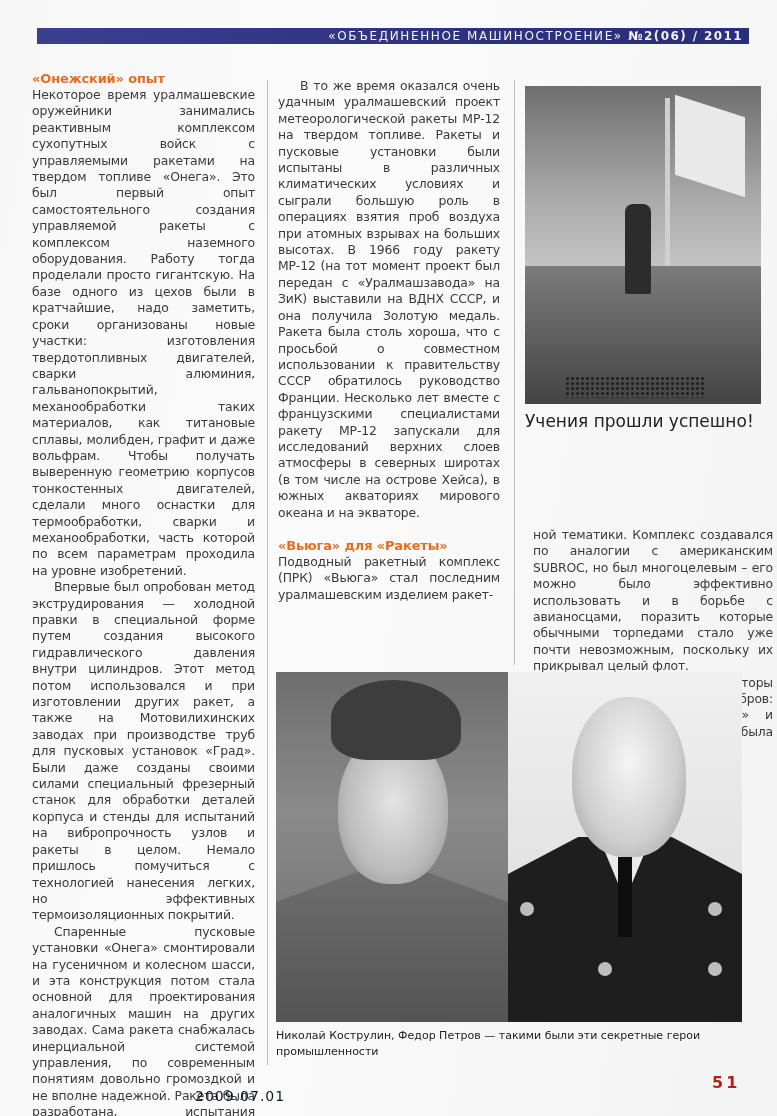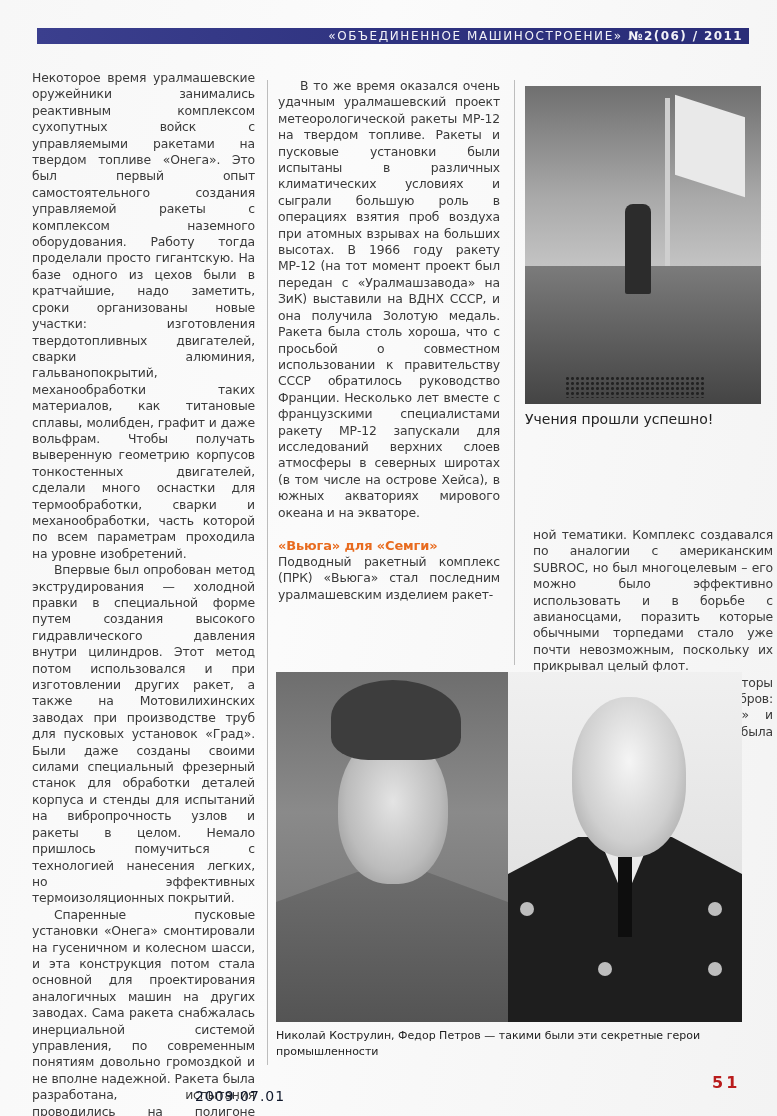--- a/index.html
+++ b/index.html
@@ -49,21 +49,21 @@
   .photo-ship .mast { position:absolute; left:140px; top:12px; width:5px; height:260px; background:#cfcfcf; }
   .photo-ship .flag { position:absolute; left:150px; top:20px; width:70px; height:80px;
     background:#e9e9e9; transform: skewY(18deg); }
   .photo-ship .tower { position:absolute; left:0; top:180px; width:236px; height:138px;
     background: linear-gradient(180deg, #7b7b7b, #444); }
   .photo-ship .man { position:absolute; left:100px; top:118px; width:26px; height:90px; background:#2c2c2c; border-radius: 8px 8px 2px 2px; }
   .photo-ship .grill { position:absolute; left:40px; top:290px; width:140px; height:22px;
     background: radial-gradient(circle, #222 1.3px, transparent 1.6px) 0 0/5px 5px; }
   .caption-ship {
     position: absolute; left: 525px; top: 411px; width: 240px;
-    font-size: 14px; color: #222; font-family: "DejaVu Sans", sans-serif;
+    font-size: 17px; color: #222; font-family: "DejaVu Sans", sans-serif;
   }
   .photo-portraits { left: 276px; top: 672px; width: 470px; height: 350px; background: transparent; }
   .portrait1 {
     position: absolute; left: 0; top: 0; width: 232px; height: 350px;
     background: linear-gradient(180deg, #6e6e6e 0%, #8a8a8a 40%, #6a6a6a 100%);
   }
   .portrait1 .face { position:absolute; left:62px; top:62px; width:110px; height:150px;
     background: radial-gradient(ellipse at 50% 45%, #e4e4e4 0%, #bcbcbc 60%, #8a8a8a 100%); border-radius: 48% 48% 45% 45%; }
   .portrait1 .hair { position:absolute; left:55px; top:8px; width:130px; height:80px; background:#3d3d3d; border-radius: 50% 55% 30% 30%; }
   .portrait1 .coat { position:absolute; left:0; top:200px; width:232px; height:150px;
@@ -99,29 +99,30 @@
   <div class="header-text">
     <span>«ОБЪЕДИНЕННОЕ МАШИНОСТРОЕНИЕ»</span>
     <span class="issue">№2(06) / 2011</span>
   </div>
 </div>
 
 <div class="vrule" style="left:267px; top:80px; height:985px;"></div>
 <div class="vrule" style="left:514px; top:80px; height:585px;"></div>
 
 <div class="col col1">
+  <h3 class="sec-title">«Онежский» опыт</h3>
   <p>Некоторое время уралмашевские оружейники занимались реактивным комплексом сухопутных войск с управляемыми ракетами на твердом топливе «Онега». Это был первый опыт самостоятельного создания управляемой ракеты с комплексом наземного оборудования. Работу тогда проделали просто гигантскую. На базе одного из цехов были в кратчайшие, надо заметить, сроки организованы новые участки: изготовления твердотопливных двигателей, сварки алюминия, гальванопокрытий, механообработки таких материалов, как титановые сплавы, молибден, графит и даже вольфрам. Чтобы получать выверенную геометрию корпусов тонкостенных двигателей, сделали много оснастки для термообработки, сварки и механообработки, часть которой по всем параметрам проходила на уровне изобретений.</p>
   <p class="indent">Впервые был опробован метод экструдирования — холодной правки в специальной форме путем создания высокого гидравлического давления внутри цилиндров. Этот метод потом использовался и при изготовлении других ракет, а также на Мотовилихинских заводах при производстве труб для пусковых установок «Град». Были даже созданы своими силами специальный фрезерный станок для обработки деталей корпуса и стенды для испытаний на вибропрочность узлов и ракеты в целом. Немало пришлось помучиться с технологией нанесения легких, но эффективных термоизоляционных покрытий.</p>
   <p class="indent">Спаренные пусковые установки «Онега» смонтировали на гусеничном и колесном шасси, и эта конструкция потом стала основной для проектирования аналогичных машин на других заводах. Сама ракета снабжалась инерциальной системой управления, по современным понятиям довольно громоздкой и не вполне надежной. Ракета была разработана, испытания проводились на полигоне Капустин Яр. Но все работы по ракетному комплексу были прекращены решением правительства СССР, так как па-</p>
 </div>
 
 <div class="col col2">
   <p class="indent">В то же время оказался очень удачным уралмашевский проект метеорологической ракеты МР-12 на твердом топливе. Ракеты и пусковые установки были испытаны в различных климатических условиях и сыграли большую роль в операциях взятия проб воздуха при атомных взрывах на больших высотах. В 1966 году ракету МР-12 (на тот момент проект был передан с «Уралмашзавода» на ЗиК) выставили на ВДНХ СССР, и она получила Золотую медаль. Ракета была столь хороша, что с просьбой о совместном использовании к правительству СССР обратилось руководство Франции. Несколько лет вместе с французскими специалистами ракету МР-12 запускали для исследований верхних слоев атмосферы в северных широтах (в том числе на острове Хейса), в южных акваториях мирового океана и на экваторе.</p>
   <div class="gap"></div>
-  <h3 class="sec-title">«Вьюга» для «Семги»</h3>
+  <h3 class="sec-title">«Вьюга» для «Ракеты»</h3>
   <p>Подводный ракетный комплекс (ПРК) «Вьюга» стал последним уралмашевским изделием ракет-</p>
 </div>
 
 <div class="photo photo-ship">
   <div class="sky"></div>
   <div class="mast"></div>
   <div class="flag"></div>
   <div class="tower"></div>
   <div class="man"></div>
   <div class="grill"></div>

